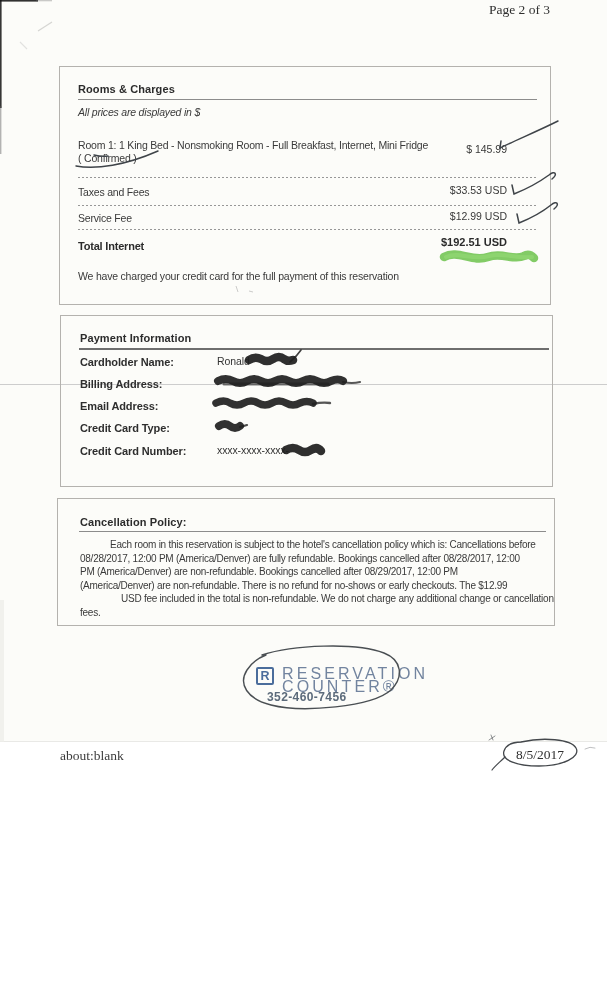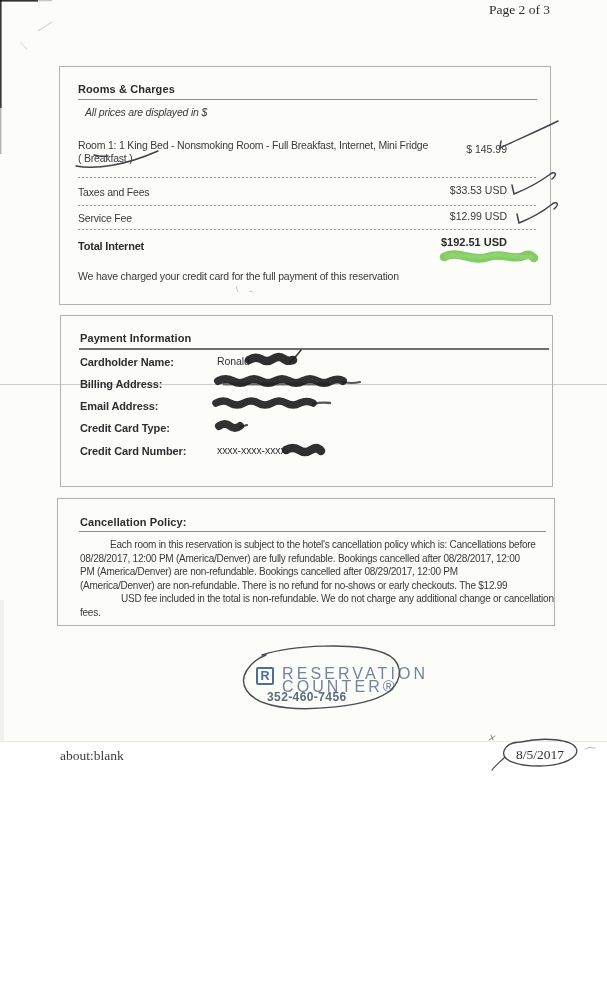--- a/index.html
+++ b/index.html
@@ -42,24 +42,24 @@
 <div id="page">
   <div class="scan-paper"></div>
   <div class="paper-edge"></div>
   <div class="artifact-line"></div>
 
   <div class="abs serif" style="left:489px;top:2px;">Page 2 of 3</div>
 
   <div class="box" style="left:59px;top:66px;width:490px;height:237px;"></div>
   <div class="abs sec-title" style="left:78px;top:83px;">Rooms &amp; Charges</div>
   <div class="rule" style="left:78px;top:99px;width:459px;"></div>
-  <div class="abs body-txt italic" style="left:78px;top:106px;margin-left:7px;">All prices are displayed in $</div>
+  <div class="abs body-txt italic" style="left:78px;top:106px;">All prices are displayed in $</div>
 
   <div class="abs body-txt" style="left:78px;top:139px;">Room 1: 1 King Bed - Nonsmoking Room - Full Breakfast, Internet, Mini Fridge</div>
-  <div class="abs body-txt" style="left:78px;top:152px;">( Breakfast )</div>
+  <div class="abs body-txt" style="left:78px;top:152px;">( Confirmed )</div>
   <div class="abs amount" style="left:407px;top:143px;">$ 145.99</div>
 
   <div class="dash" style="left:78px;top:177px;width:460px;"></div>
   <div class="abs body-txt" style="left:78px;top:186px;">Taxes and Fees</div>
   <div class="abs amount" style="left:407px;top:184px;">$33.53 USD</div>
 
   <div class="dash" style="left:78px;top:205px;width:460px;"></div>
   <div class="abs body-txt" style="left:78px;top:212px;">Service Fee</div>
   <div class="abs amount" style="left:407px;top:210px;">$12.99 USD</div>
 

